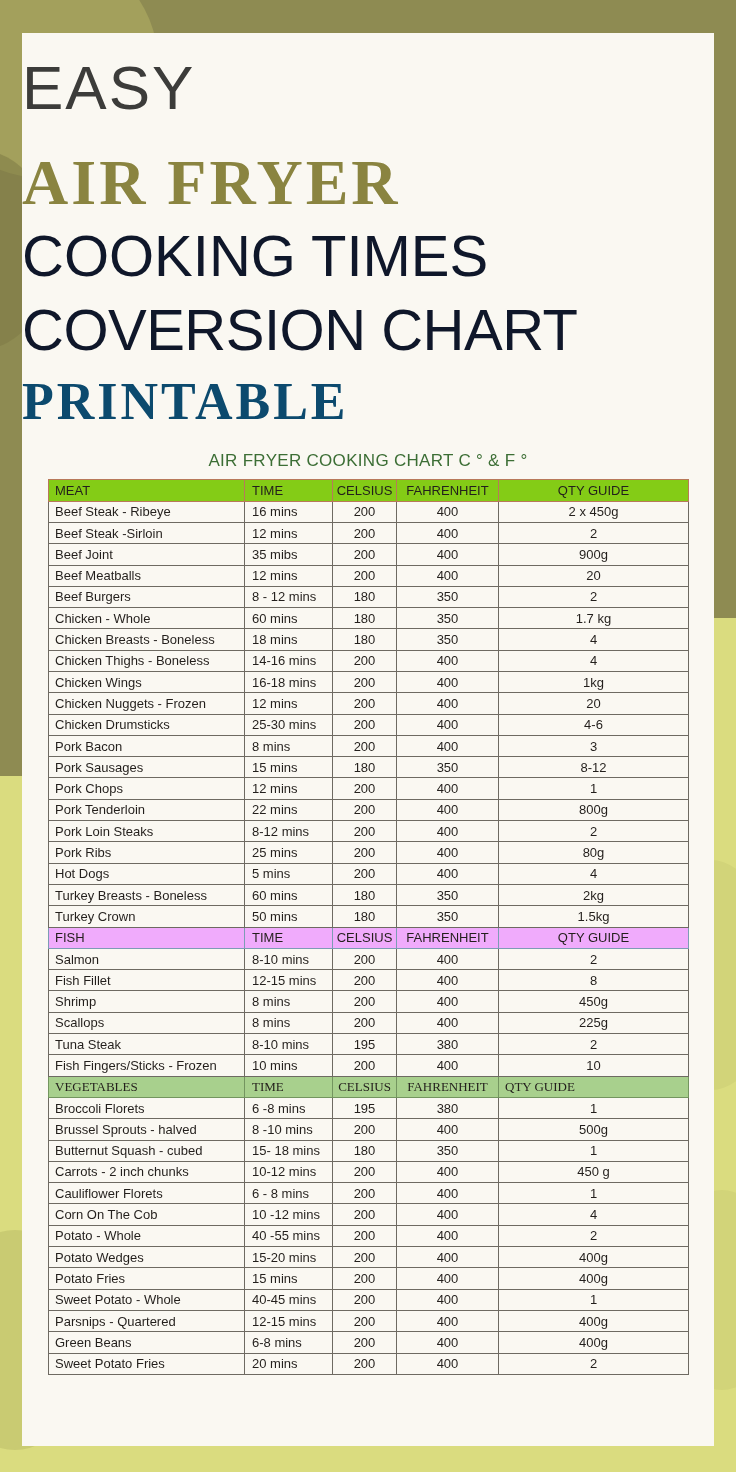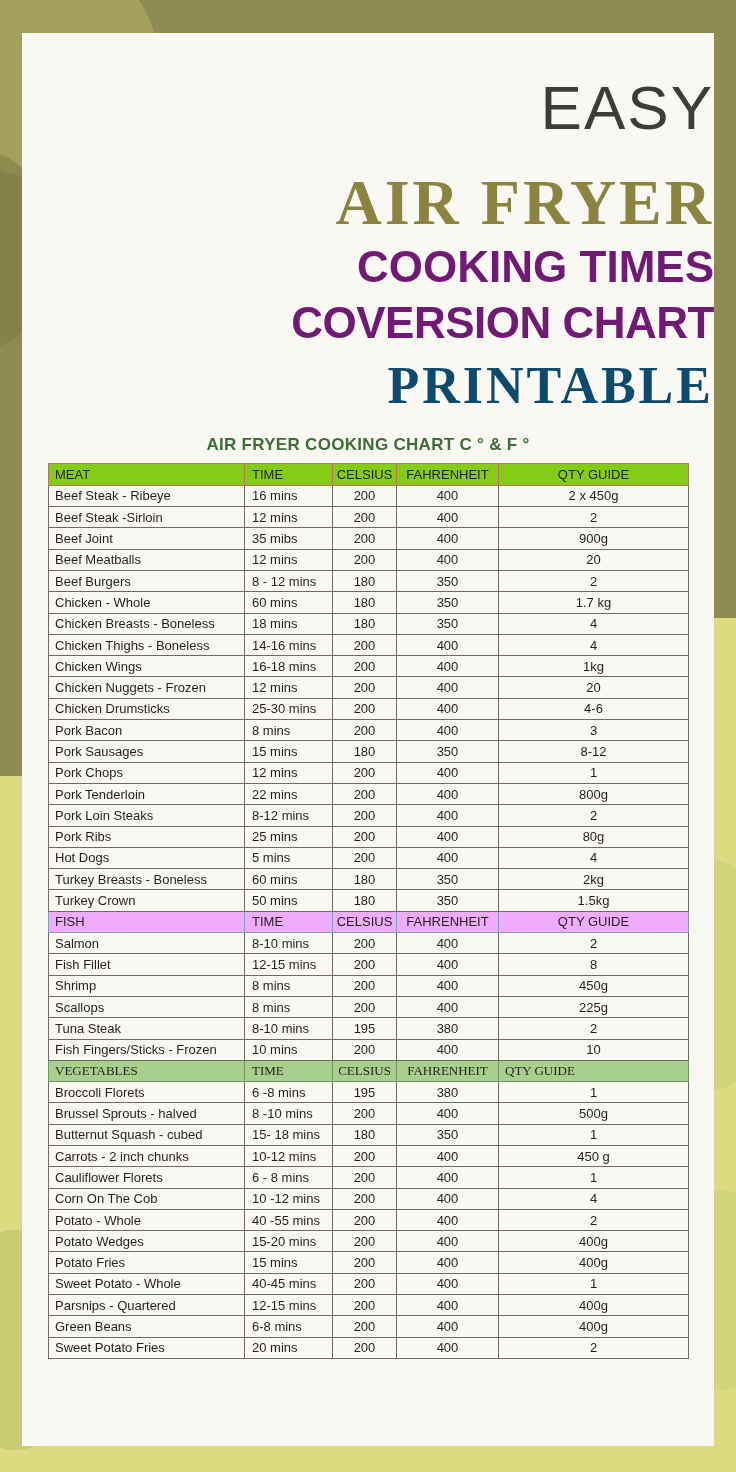--- a/index.html
+++ b/index.html
@@ -89,62 +89,62 @@
     left: 22px;
     top: 33px;
     width: 692px;
     height: 1413px;
     background: #faf8f2;
     overflow: hidden;
   }
 
   
   .titles {
-    padding-top: 44px;
-    text-align: right;
+    padding-top: 24px;
+    text-align: left;
   }
   .t-easy {
     font-size: 62px;
     letter-spacing: 2px;
     color: #3c3c3a;
     font-weight: 300;
     line-height: 1;
     font-family: "Liberation Sans", sans-serif;
   }
   .t-airfryer {
     font-family: "Liberation Serif", serif;
     font-size: 64px;
     font-weight: 700;
     letter-spacing: 3px;
     color: #8a8440;
     line-height: 1.12;
     margin-top: 28px;
   }
   .t-cooking, .t-coversion {
-    font-size: 44px;
-    font-weight: 700;
-    color: #701a75;
+    font-size: 58px;
+    font-weight: 400;
+    color: #0f172a;
     letter-spacing: 0px;
     line-height: 1.28;
   }
   .t-coversion { letter-spacing: -0.5px; }
   .t-printable {
     font-family: "Liberation Serif", serif;
     font-size: 52px;
     font-weight: 700;
     letter-spacing: 3px;
     color: #0c4a6e;
     line-height: 1.35;
   }
 
   
   .chart-heading {
     text-align: center;
     color: #3c6e35;
-    font-weight: 700;
+    font-weight: 400;
     font-size: 17px;
     letter-spacing: .3px;
     margin-top: 14px;
     margin-bottom: 8px;
   }
 
   
   .table-wrap {
     margin: 0 26px;
   }

